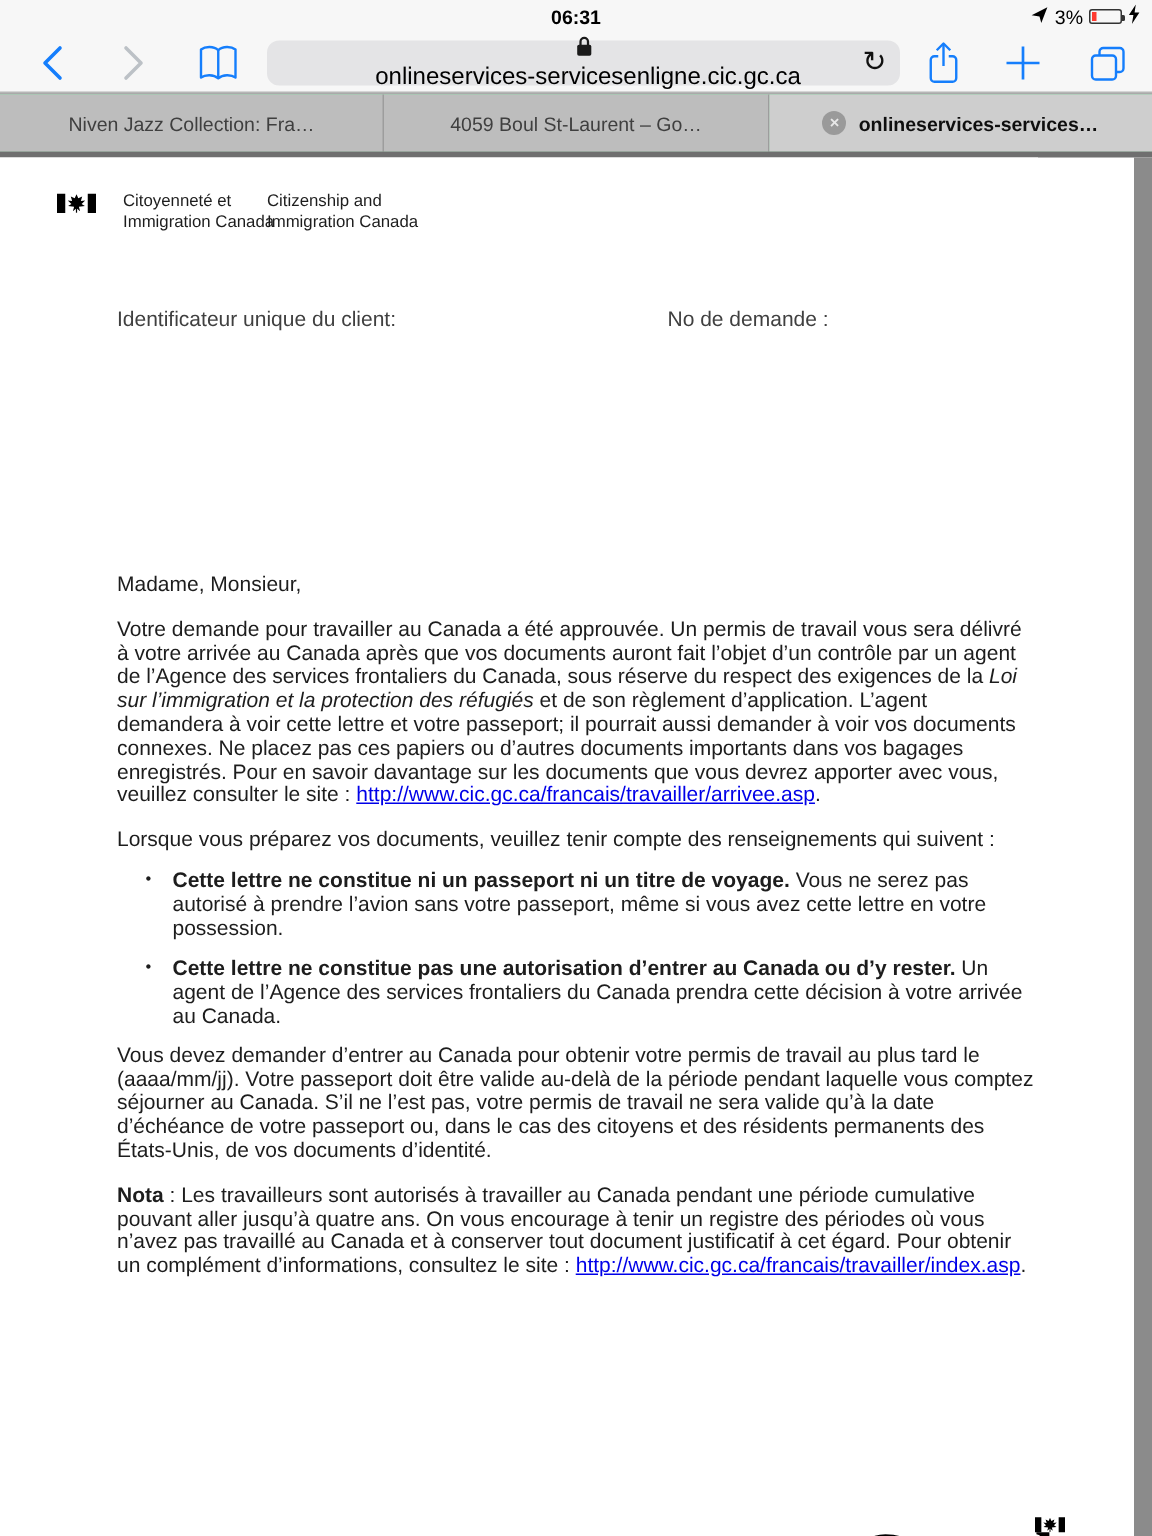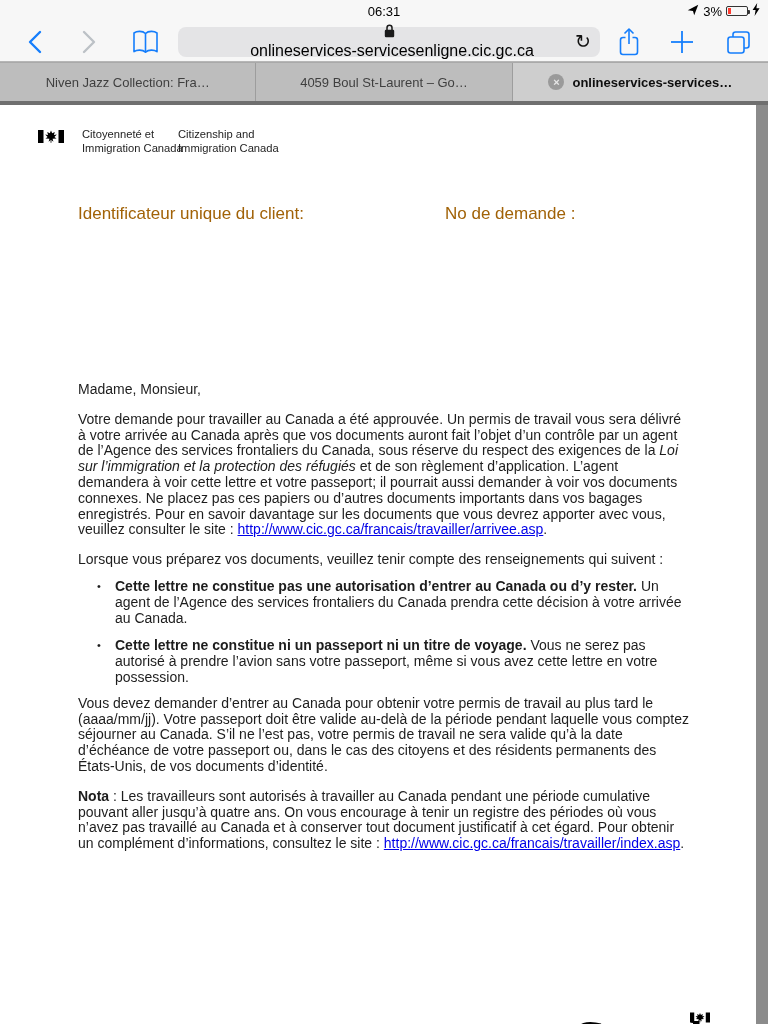--- a/index.html
+++ b/index.html
@@ -11,21 +11,21 @@
     overflow: hidden;
     -webkit-font-smoothing: antialiased;
   }
   
   .status-bar {
     position: absolute; top: 0; left: 0; width: 768px; height: 22px;
     background: #f7f7f7; font-size: 13px; color: #000;
     display: flex; align-items: center;
   }
   .status-left { position: absolute; left: 10px; top: 0; height: 22px; display: flex; align-items: center; gap: 5px; font-weight: 700; margin-top: 40px; }
-  .status-center { position: absolute; left: 0; width: 100%; text-align: center; font-weight: 400; }
+  .status-center { position: absolute; left: 0; width: 100%; text-align: center; font-weight: 700; }
   .status-right { position: absolute; right: 8px; top: 0; height: 22px; display: flex; align-items: center; gap: 4px; font-weight: 400; }
   .battery-shell { position: relative; width: 22px; height: 10px; border: 1px solid #333; border-radius: 2px; }
   .battery-fill { position: absolute; left: 1px; top: 1px; width: 3px; height: 6px; background: #ff3b30; }
   .battery-nub { position: absolute; right: -3px; top: 2.5px; width: 2px; height: 4px; background: #333; border-radius: 0 1px 1px 0; }
   
   .toolbar {
     position: absolute; top: 22px; left: 0; width: 768px; height: 40px;
     background: #f7f7f7; border-bottom: 1px solid #b6b6b6;
   }
   .tb-btn { position: absolute; top: 0; height: 40px; display: flex; align-items: center; justify-content: center; cursor: pointer; }
@@ -58,21 +58,21 @@
     margin-right: 8px; flex: 0 0 auto; cursor: pointer;
   }
   .tab-bar-shadow { position: absolute; top: 101px; left: 0; width: 768px; height: 4px; background: #6f6f6f; }
   
   .web-page { position: absolute; top: 105px; left: 0; width: 692px; height: 919px; background: #ffffff; }
   .page-gutter { position: absolute; top: 105px; right: 0; width: 12px; height: 919px; background: #8b8b8b; }
   .doc-logo-flag { position: absolute; left: 38px; top: 24px; }
   .doc-logo-col { position: absolute; top: 23px; font-size: 11.2px; line-height: 13.5px; color: #1d1d1d; }
   .doc-logo-col.fr { left: 82px; }
   .doc-logo-col.en { left: 178px; }
-  .id-row-label { position: absolute; top: 99px; font-size: 17px; color: #a16207; }
+  .id-row-label { position: absolute; top: 99px; font-size: 14px; color: #404040; }
   .id-client { left: 78px; }
   .id-demande { left: 445px; }
   
   .letter-body {
     position: absolute; left: 78px; top: 277px; width: 614px;
     font-size: 14px; line-height: 15.8px; color: #1d1d1d;
   }
   .letter-body p { margin: 0; }
   .p-approval { margin-top: 14px !important; }
   .p-prepare { margin-top: 14px !important; }
@@ -215,22 +215,22 @@
   <div class="id-row-label id-demande">No de demande :</div>
 
   <div class="letter-body">
     <p>Madame, Monsieur,</p>
 
     <p class="p-approval"><span>Votre demande pour travailler au Canada a été approuvée. Un permis de travail vous sera délivré à votre arrivée au Canada après que vos documents auront fait l’objet d’un contrôle par un agent de l’Agence des services frontaliers du Canada, sous réserve du respect des exigences de la </span><i>Loi sur l’immigration et la protection des réfugiés</i><span> et de son règlement d’application. L’agent demandera à voir cette lettre et votre passeport; il pourrait aussi demander à voir vos documents connexes. Ne placez pas ces papiers ou d’autres documents importants dans vos bagages enregistrés. Pour en savoir davantage sur les documents que vous devrez apporter avec vous, veuillez consulter le site : </span><a>http://www.cic.gc.ca/francais/travailler/arrivee.asp</a><span>.</span></p>
 
     <p class="p-prepare">Lorsque vous préparez vos documents, veuillez tenir compte des renseignements qui suivent :</p>
 
     <ul class="bullet-list">
+      <li><b>Cette lettre ne constitue ni un passeport ni un titre de voyage.</b><span> Vous ne serez pas autorisé à prendre l’avion sans votre passeport, même si vous avez cette lettre en votre possession.</span></li>
       <li><b>Cette lettre ne constitue pas une autorisation d’entrer au Canada ou d’y rester.</b><span> Un agent de l’Agence des services frontaliers du Canada prendra cette décision à votre arrivée au Canada.</span></li>
-      <li><b>Cette lettre ne constitue ni un passeport ni un titre de voyage.</b><span> Vous ne serez pas autorisé à prendre l’avion sans votre passeport, même si vous avez cette lettre en votre possession.</span></li>
     </ul>
 
     <p class="p-deadline">Vous devez demander d’entrer au Canada pour obtenir votre permis de travail au plus tard le (aaaa/mm/jj). Votre passeport doit être valide au-delà de la période pendant laquelle vous comptez séjourner au Canada. S’il ne l’est pas, votre permis de travail ne sera valide qu’à la date d’échéance de votre passeport ou, dans le cas des citoyens et des résidents permanents des États-Unis, de vos documents d’identité.</p>
 
     <p class="p-nota"><b>Nota</b><span> : Les travailleurs sont autorisés à travailler au Canada pendant une période cumulative pouvant aller jusqu’à quatre ans. On vous encourage à tenir un registre des périodes où vous n’avez pas travaillé au Canada et à conserver tout document justificatif à cet égard. Pour obtenir un complément d’informations, consultez le site : </span><a>http://www.cic.gc.ca/francais/travailler/index.asp</a><span>.</span></p>
   </div>
 
   <div class="wordmark-clip">
     <span class="wordmark-text">Canada</span>
     <span class="wordmark-flag">

